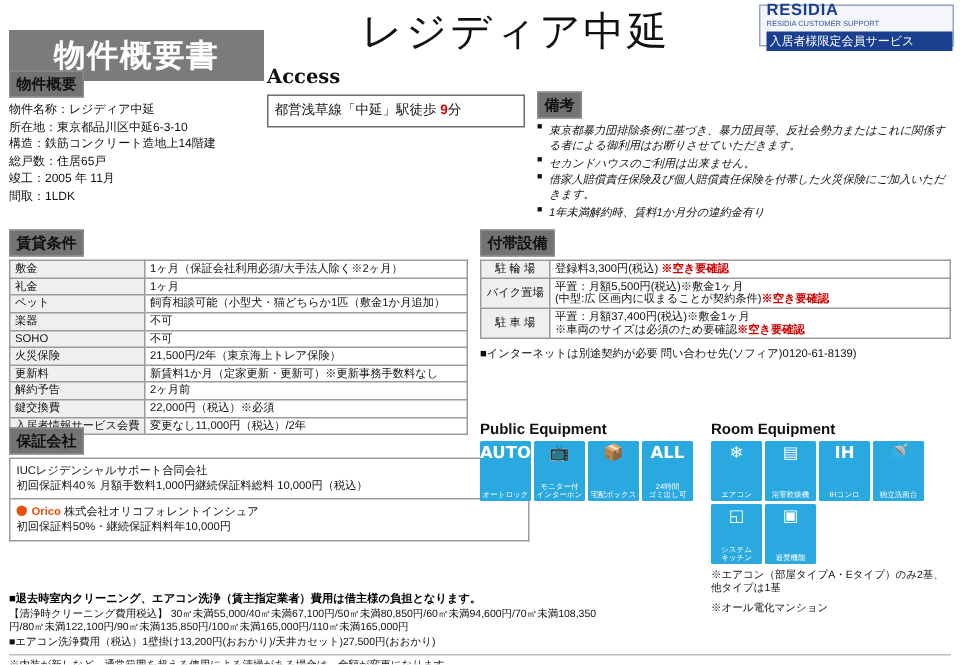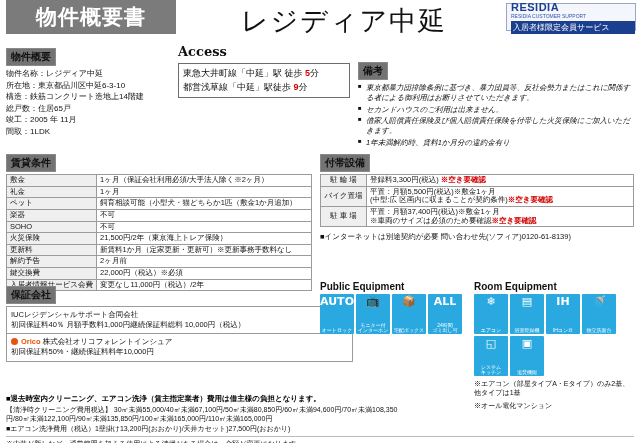--- a/index.html
+++ b/index.html
@@ -16,21 +16,21 @@
     overflow: hidden;
   }
 
   
   .header {
     position: absolute; left: 0; top: 0;
     width: 640px; height: 42px;
     background: #ffffff;
   }
   .hdr-title-box {
-    position: absolute; left: 6px; top: 0;
+    position: absolute; left: 6px; top: 20px;
     width: 170px; height: 34px;
     background: #7b7b7b;
     color: #ffffff;
     font-size: 21px;
     font-weight: bold;
     letter-spacing: 1px;
     display: flex; align-items: center; justify-content: center;
     font-family: "DejaVu Sans", sans-serif;
   }
   .hdr-main {
@@ -197,23 +197,20 @@
       <div>総戸数：住居65戸</div>
       <div>竣工：2005 年 11月</div>
       <div>間取：1LDK</div>
     </div>
   </div>
 
   <div class="blk" id="access">
     <div class="sec-title-plain">Access</div>
     <div class="boxline">
       <div>
-        <span>東急大井町線「中延」駅 徒歩 </span><span class="red">5</span><span>分</span>
-      </div>
-      <div>
         <span>都営浅草線「中延」駅徒歩 </span><span class="red">9</span><span>分</span>
       </div>
     </div>
   </div>
 
   <div class="blk" id="biko">
     <span class="sec-label">備考</span>
     <ul>
       <li>東京都暴力団排除条例に基づき、暴力団員等、反社会勢力またはこれに関係する者による御利用はお断りさせていただきます。</li>
       <li>セカンドハウスのご利用は出来ません。</li>

